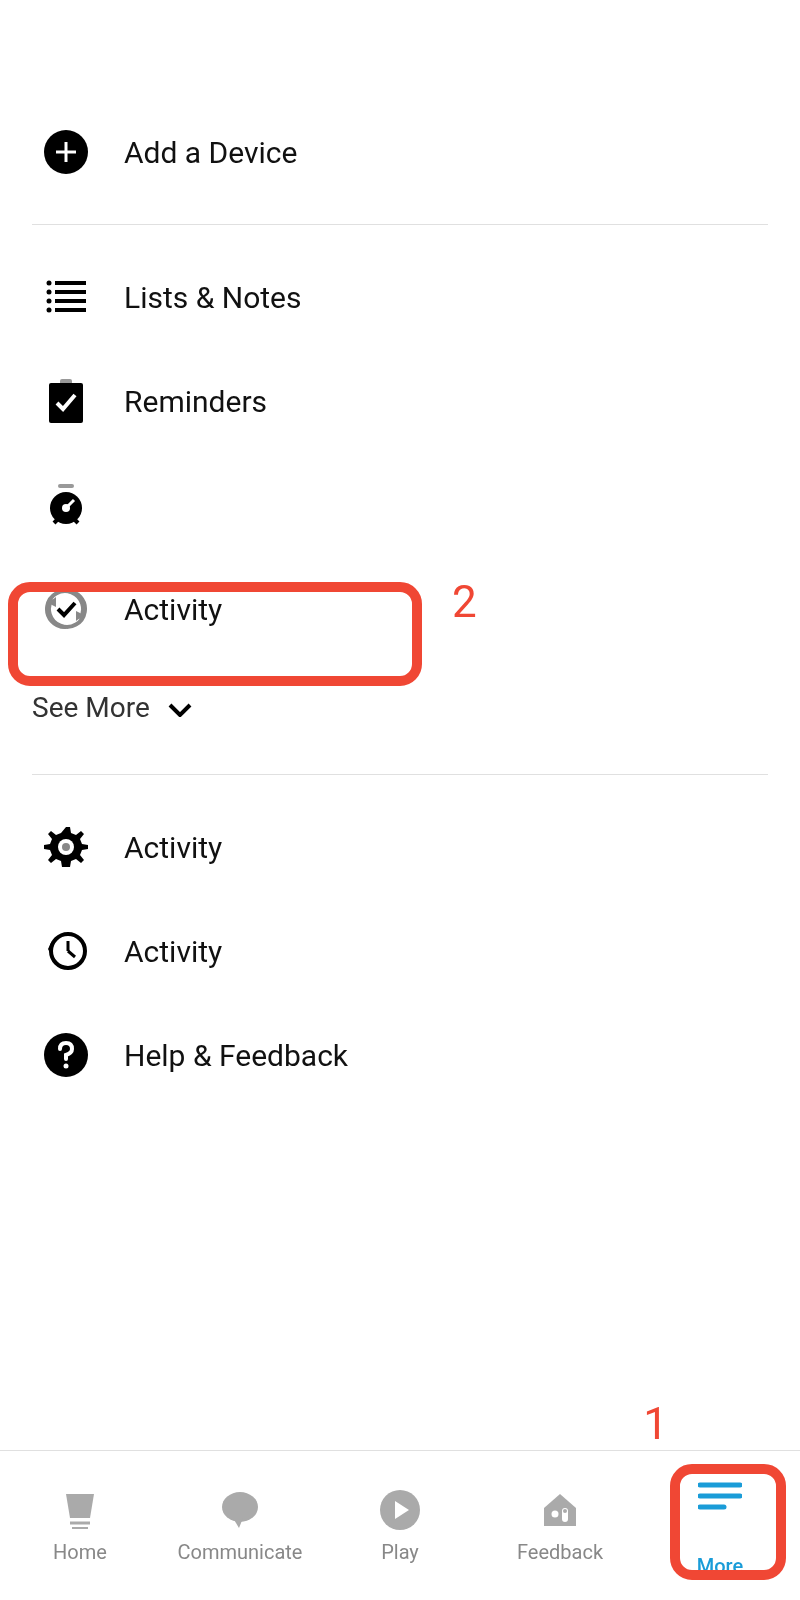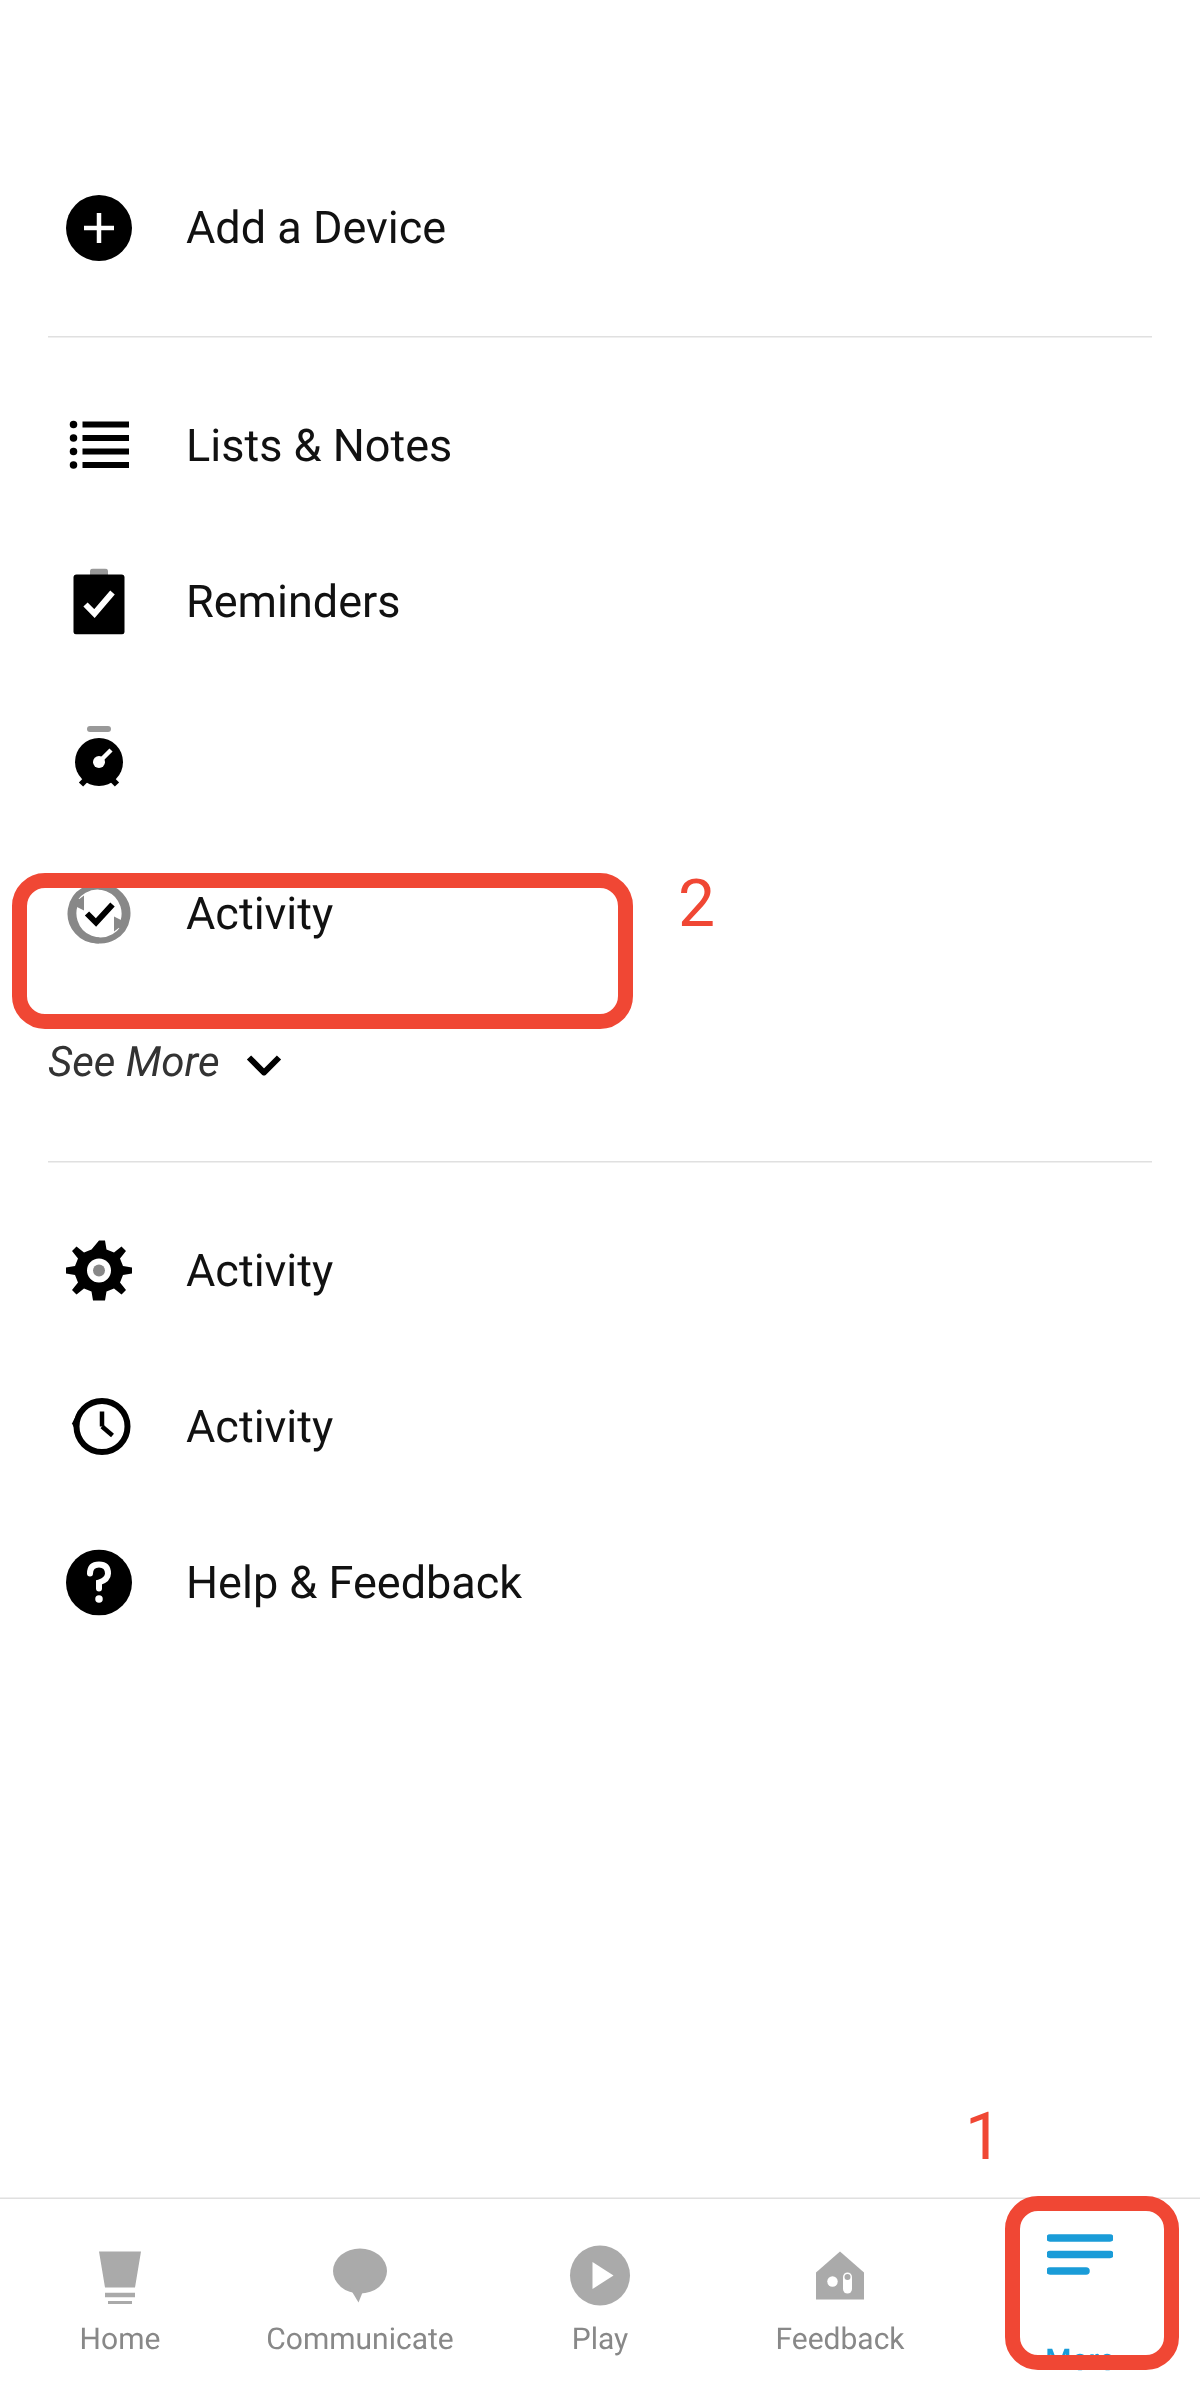--- a/index.html
+++ b/index.html
@@ -43,31 +43,30 @@
       background: #e0e0e0;
       margin: 20px 32px;
     }
     .see-more {
       display: flex;
       align-items: center;
       padding: 30px 32px;
       font-size: 28px;
       color: #333;
       cursor: pointer;
-      font-style: italic;
     }
     .see-more .chevron {
       margin-left: 18px;
     }
     .bottom-nav {
       position: absolute;
       bottom: 0;
       left: 0;
       right: 0;
-      height: 135px;
+      height: 150px;
       border-top: 1px solid #e0e0e0;
       display: flex;
       align-items: center;
       justify-content: space-around;
       background: #fff;
     }
     .nav-item {
       display: flex;
       flex-direction: column;
       align-items: center;

